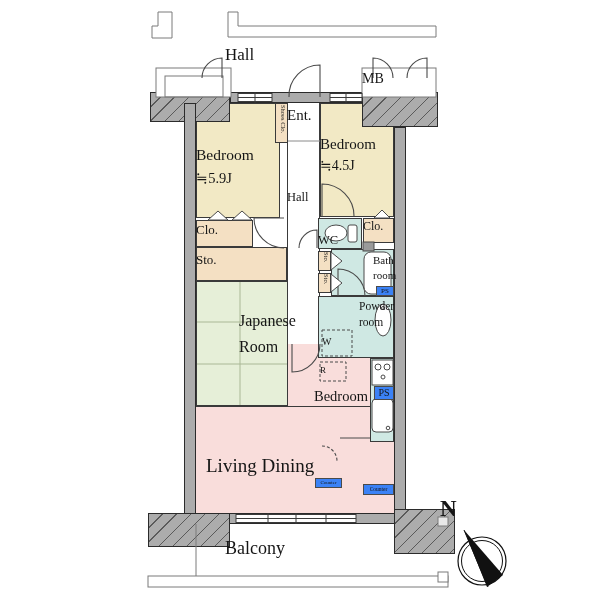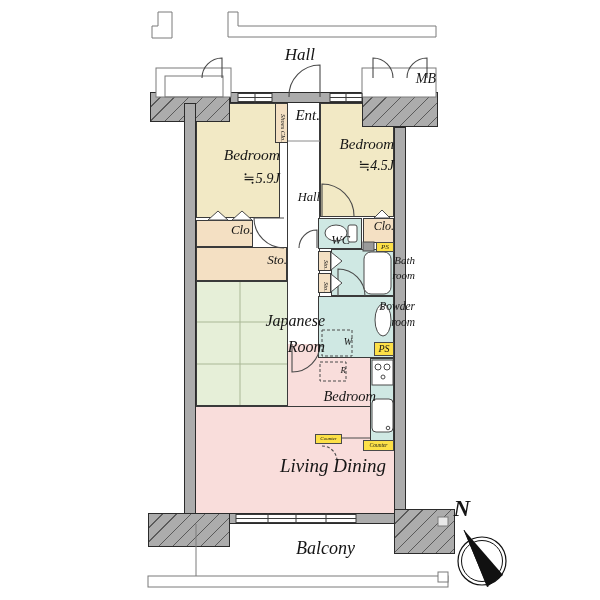--- a/index.html
+++ b/index.html
@@ -3,25 +3,25 @@
 <meta charset="utf-8">
 <style>
   html,body{margin:0;padding:0;background:#fff;}
   #plan{position:relative;width:600px;height:600px;background:#ffffff;overflow:hidden;
         font-family:"Liberation Serif","DejaVu Serif",serif;}
   .r{position:absolute;box-sizing:border-box;}
   .room{border:1px solid #3a3a3a;}
   .wall{background:#acacac;border:1px solid #2b2b2b;}
   .hatch{background-color:#acacac;
          background-image:repeating-linear-gradient(135deg,rgba(0,0,0,0) 0 9px,#5a5a5a 9px 10px);}
-  .lbl{position:absolute;color:#151515;font-style:italic;text-align:right;
+  .lbl{position:absolute;color:#151515;text-align:left;
        line-height:1.15;white-space:nowrap;}
   .wrap{white-space:normal;margin-left:40px;}
   .vert{writing-mode:vertical-rl;text-orientation:mixed;white-space:nowrap;}
-  .smallbox{background:#fde047;border:1px solid #4a4a4a;display:flex;align-items:center;justify-content:center;}
+  .smallbox{background:#3b82f6;border:1px solid #4a4a4a;display:flex;align-items:center;justify-content:center;margin-top:44px;}
   svg{position:absolute;left:0;top:0;}
 </style>
 </head>
 <body>
 
 <div id="plan">
 
   <div class="r" style="left:288px;top:344px;width:106px;height:63px;background:#F9DDDB;"></div>
   <div class="r" style="left:196px;top:406px;width:198px;height:107px;background:#F9DDDB;border-top:1px solid #3a3a3a;"></div>
   <div class="r room" style="left:196px;top:103px;width:84px;height:115px;background:#F2E9C5;"></div>

